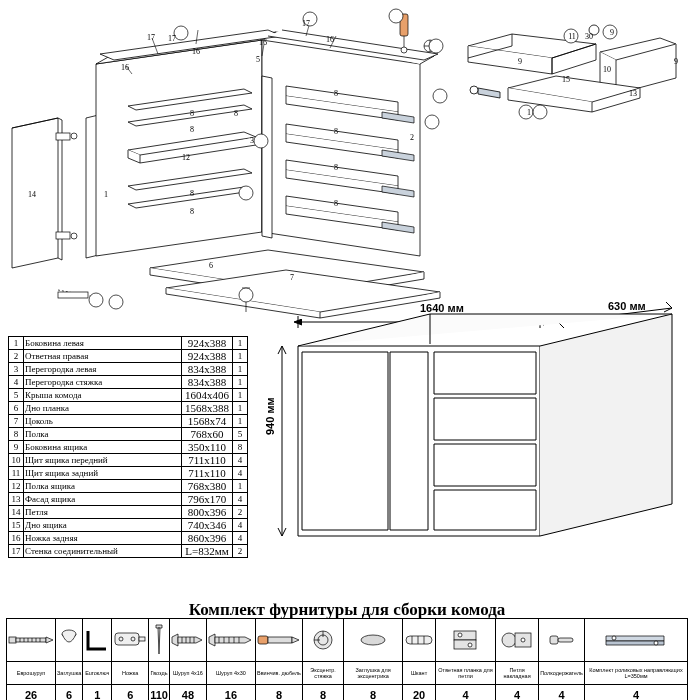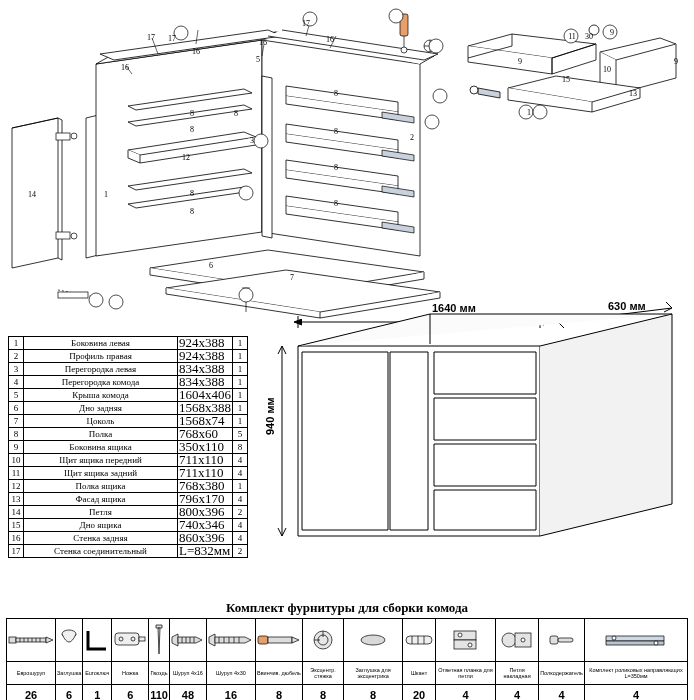--- a/index.html
+++ b/index.html
@@ -3,27 +3,27 @@
 <meta charset="utf-8">
 <style>
   html,body{margin:0;padding:0;}
   body{width:694px;height:700px;background:#ffffff;font-family:"Liberation Serif",serif;color:#000;position:relative;overflow:hidden;}
   .wrap{position:relative;width:694px;height:700px;}
   svg{display:block;}
   
   .parts{position:absolute;left:8px;top:336px;width:240px;border-collapse:collapse;font-family:"Liberation Serif",serif;}
   .parts td{border:1px solid #000;font-size:9px;line-height:10px;padding:0 1px;height:12px;}
   .parts td.num{width:12px;text-align:center;}
-  .parts td.nm{text-align:center;}
-  .parts td.dim{width:48px;text-align:left;font-size:13px;}
+  .parts td.nm{text-align:left;}
+  .parts td.dim{width:48px;text-align:center;font-size:11px;}
   .parts td.qty{width:12px;text-align:center;}
   
   .dimlabel{position:absolute;font-family:"Liberation Sans",sans-serif;font-weight:bold;font-size:11px;}
   
-  .fit-title{position:absolute;left:0;top:600px;width:694px;text-align:center;font-size:13px;font-weight:bold;font-family:"Liberation Serif",serif;}
+  .fit-title{position:absolute;left:0;top:600px;width:694px;text-align:center;font-size:17px;font-weight:bold;font-family:"Liberation Serif",serif;}
   .fittings{position:absolute;left:6px;top:618px;width:682px;border-collapse:collapse;}
   .fittings td{border:1px solid #000;text-align:center;vertical-align:middle;}
   .fittings tr.icons td{height:40px;}
   .fittings tr.names td{height:22px;font-size:5.5px;line-height:6px;font-family:"Liberation Sans",sans-serif;padding:0 1px;}
   .fittings tr.counts td{height:18px;font-size:11px;font-weight:bold;font-family:"Liberation Sans",sans-serif;}
   .cell-ico{display:flex;align-items:center;justify-content:center;height:40px;}
 </style>
 </head>
 <body>
 
@@ -223,45 +223,45 @@
   <table class="parts">
     <tbody id="parts-body">
         <tr>
           <td class="num">1</td>
           <td class="nm">Боковина левая</td>
           <td class="dim">924x388</td>
           <td class="qty">1</td>
         </tr>
         <tr>
           <td class="num">2</td>
-          <td class="nm">Профиль правая</td>
+          <td class="nm">Ответная правая</td>
           <td class="dim">924x388</td>
           <td class="qty">1</td>
         </tr>
         <tr>
           <td class="num">3</td>
           <td class="nm">Перегородка левая</td>
           <td class="dim">834x388</td>
           <td class="qty">1</td>
         </tr>
         <tr>
           <td class="num">4</td>
-          <td class="nm">Перегородка комода</td>
+          <td class="nm">Перегородка стяжка</td>
           <td class="dim">834x388</td>
           <td class="qty">1</td>
         </tr>
         <tr>
           <td class="num">5</td>
           <td class="nm">Крыша комода</td>
           <td class="dim">1604x406</td>
           <td class="qty">1</td>
         </tr>
         <tr>
           <td class="num">6</td>
-          <td class="nm">Дно задняя</td>
+          <td class="nm">Дно планка</td>
           <td class="dim">1568x388</td>
           <td class="qty">1</td>
         </tr>
         <tr>
           <td class="num">7</td>
           <td class="nm">Цоколь</td>
           <td class="dim">1568x74</td>
           <td class="qty">1</td>
         </tr>
         <tr>
@@ -307,21 +307,21 @@
           <td class="qty">2</td>
         </tr>
         <tr>
           <td class="num">15</td>
           <td class="nm">Дно ящика</td>
           <td class="dim">740x346</td>
           <td class="qty">4</td>
         </tr>
         <tr>
           <td class="num">16</td>
-          <td class="nm">Стенка задняя</td>
+          <td class="nm">Ножка задняя</td>
           <td class="dim">860x396</td>
           <td class="qty">4</td>
         </tr>
         <tr>
           <td class="num">17</td>
           <td class="nm">Стенка соединительный</td>
           <td class="dim">L=832мм</td>
           <td class="qty">2</td>
         </tr>
       </tbody>
@@ -352,21 +352,21 @@
 
       <path d="M34,52 L120,52 L120,230 L34,230 Z" fill="#fff"></path>
       <path d="M122,52 L160,52 L160,230 L122,230 Z" fill="#fff"></path>
 
       <path d="M166,52 L268,52 L268,94 L166,94 Z" fill="#fff"></path>
       <path d="M166,98 L268,98 L268,140 L166,140 Z" fill="#fff"></path>
       <path d="M166,144 L268,144 L268,186 L166,186 Z" fill="#fff"></path>
       <path d="M166,190 L268,190 L268,230 L166,230 Z" fill="#fff"></path>
     </g>
   </svg>
-  <div class="dimlabel" style="left:432px;top:302px;">1640 мм</div>
+  <div class="dimlabel" style="left:420px;top:302px;">1640 мм</div>
   <div class="dimlabel" style="left:608px;top:300px;">630 мм</div>
   <div class="dimlabel" style="left:264px;top:435px;transform:rotate(-90deg);transform-origin:left top;width:80px;">940 мм</div>
 
   <div class="fit-title">Комплект фурнитуры для сборки комода</div>
   <table class="fittings">
     <tbody>
       <tr class="icons" id="fit-icons">
           <td>
             <div class="cell-ico">
               <svg width="46" height="16">

